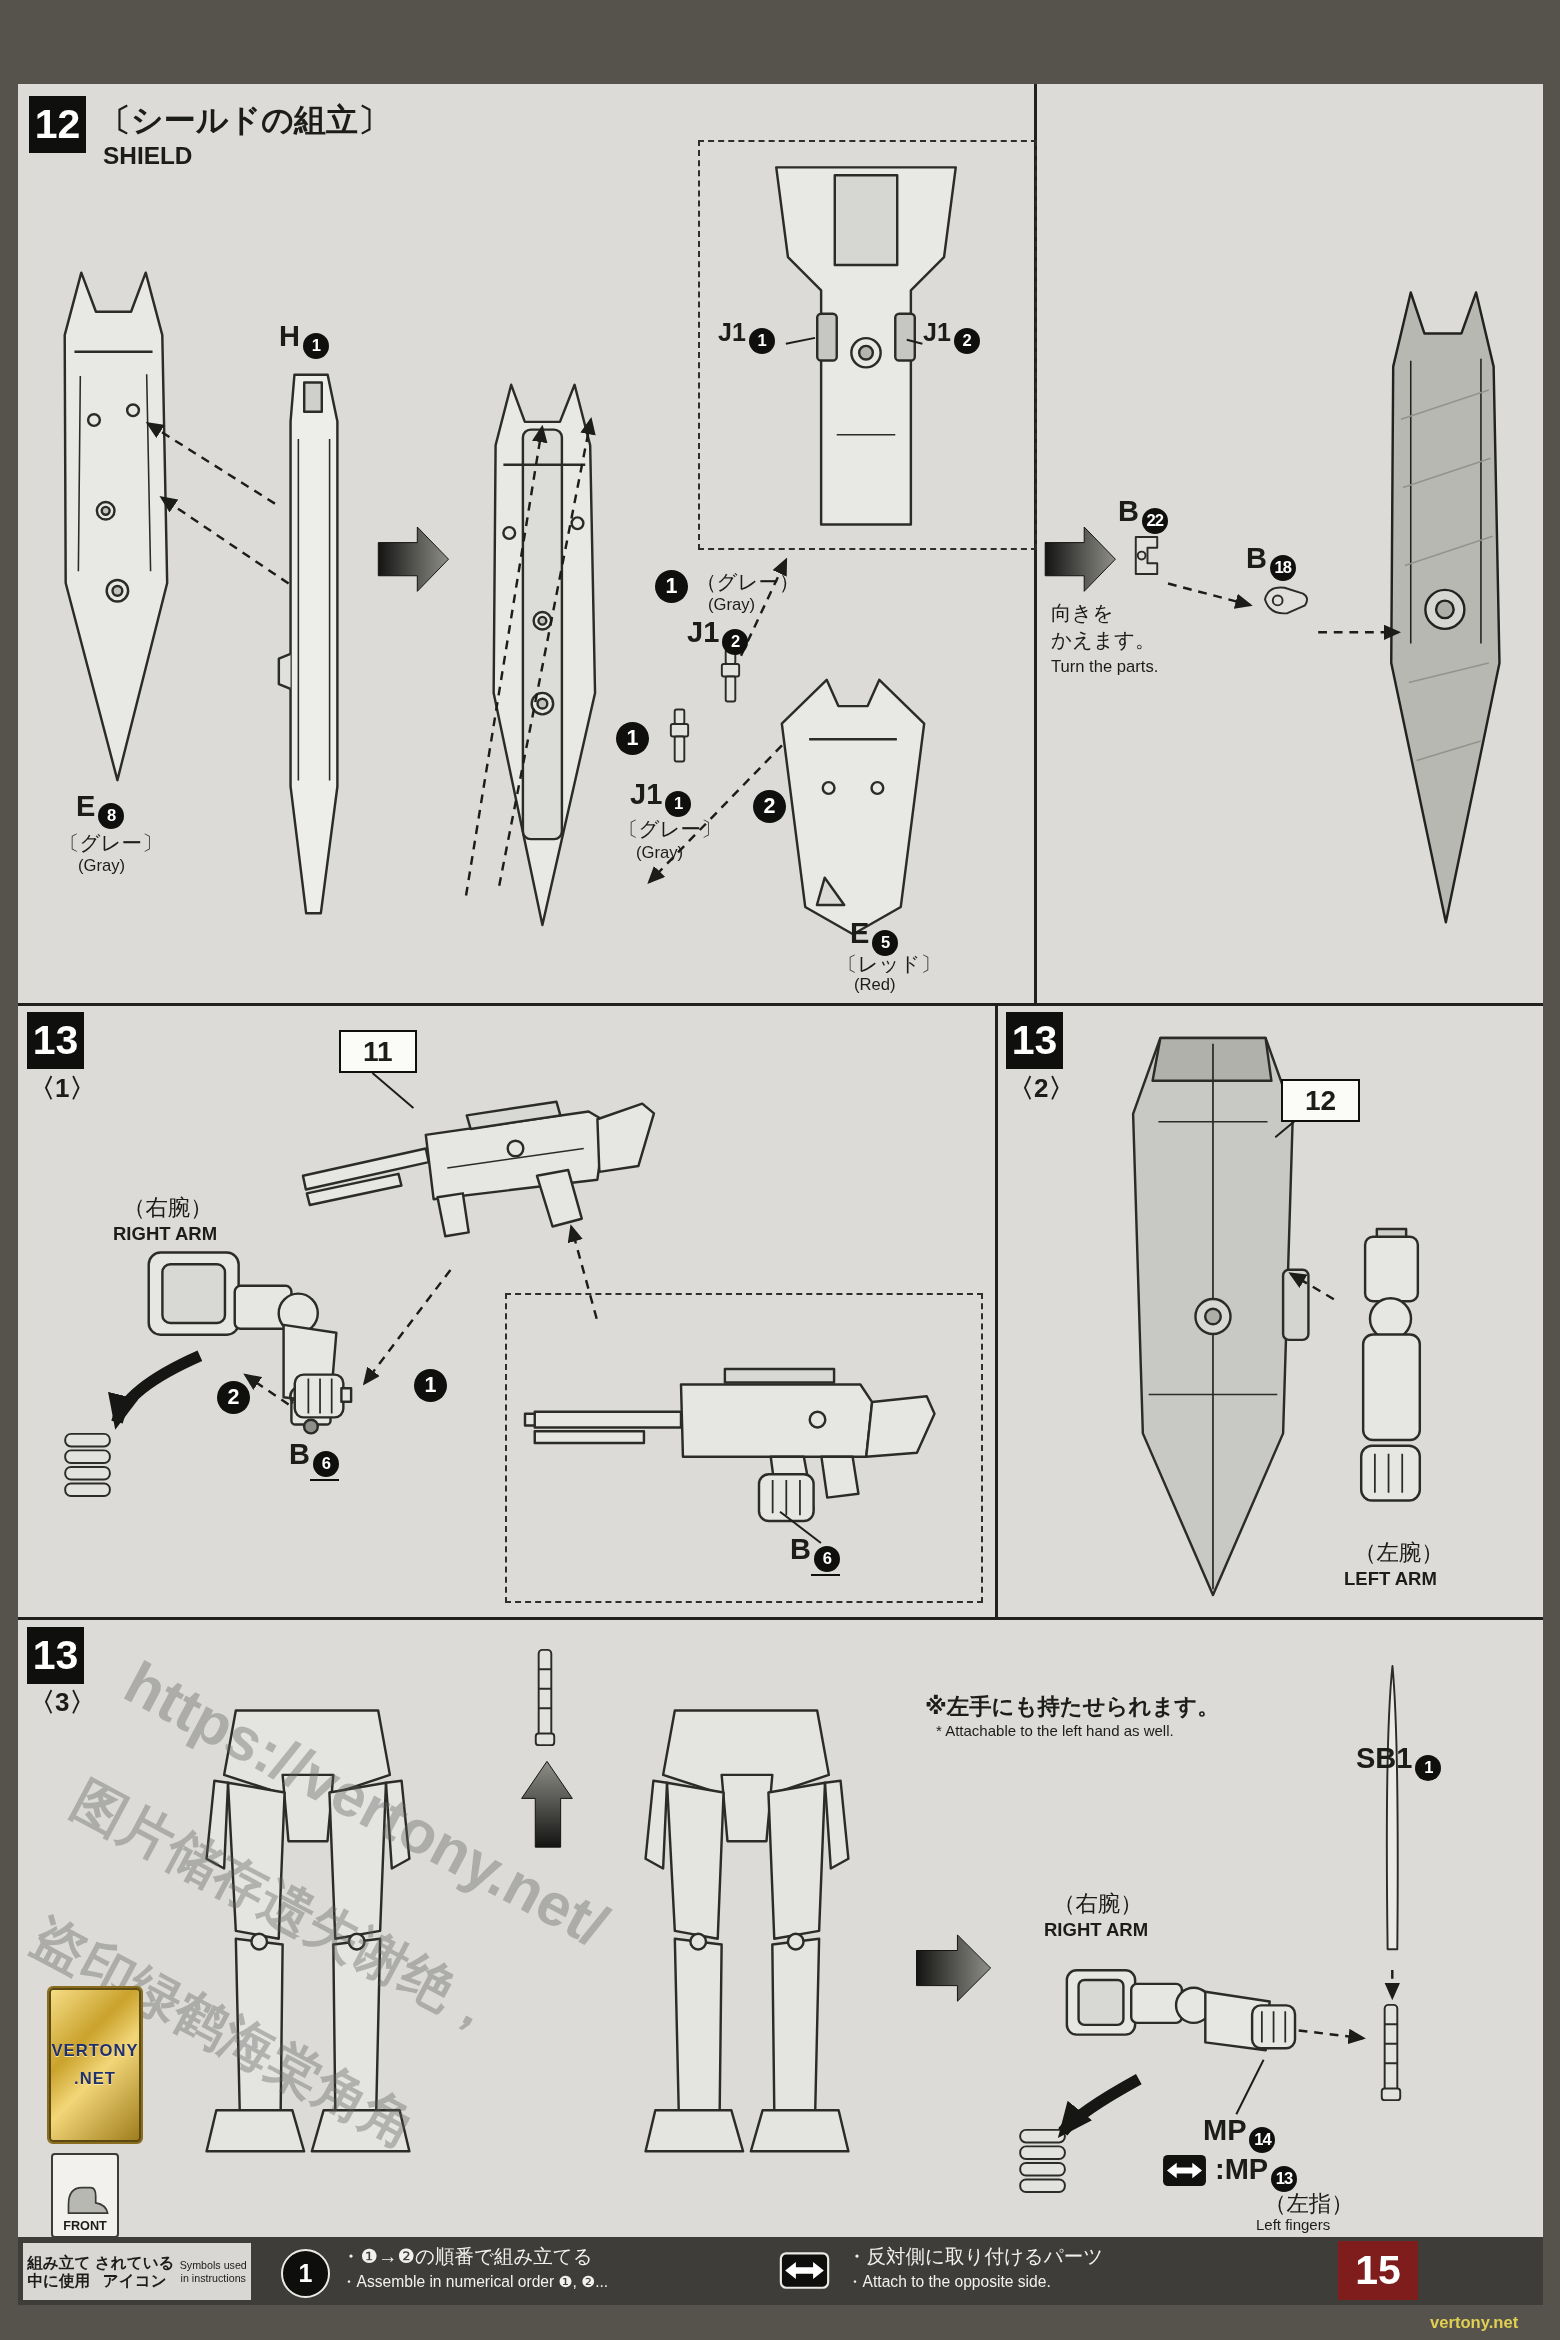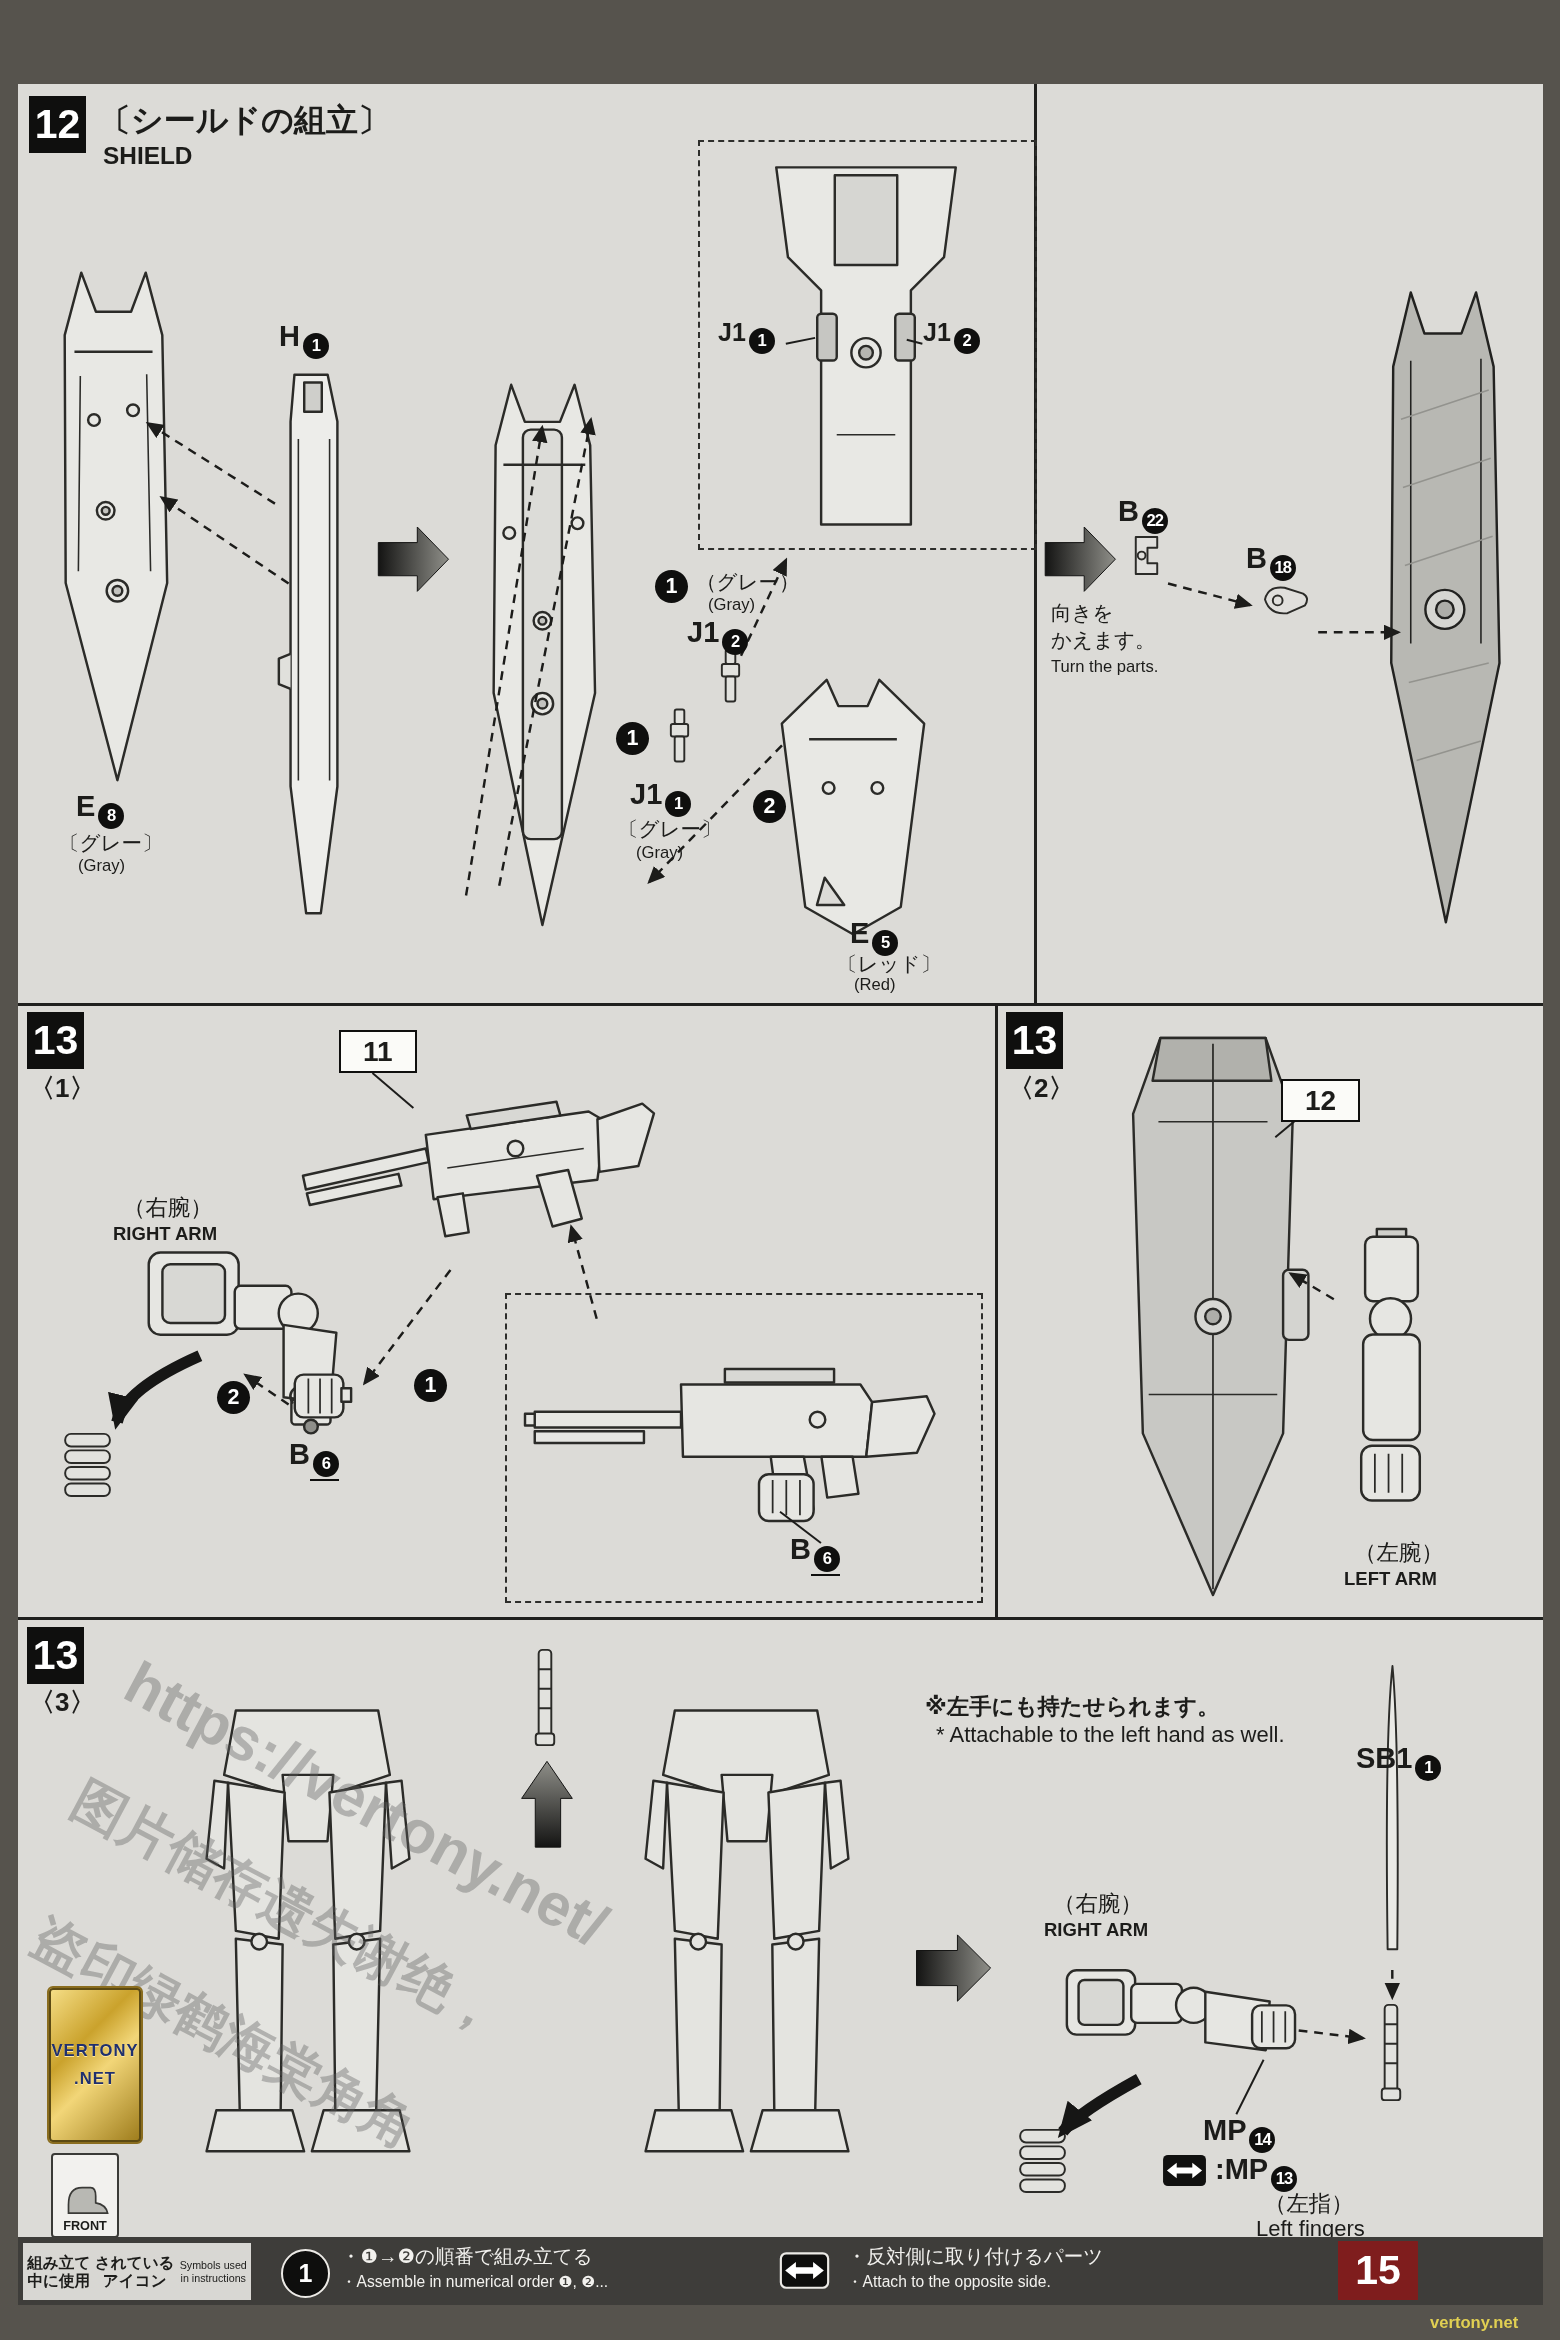--- a/index.html
+++ b/index.html
@@ -14,21 +14,21 @@
   .cnum{display:inline-flex;align-items:center;justify-content:center;width:26px;height:26px;border-radius:50%;
     background:#0f0f0e;color:#fff;font-size:16.6px;font-weight:bold;margin-left:2.9px;vertical-align:-4.9px;letter-spacing:-1px;}
   .cobadge{width:33px;height:33px;border-radius:50%;background:#0f0f0e;color:#fff;font-size:21.5px;font-weight:bold;
     display:flex;align-items:center;justify-content:center;margin:0;}
   .ul-wrap{display:inline-block;border-bottom:2.9px solid #0f0f0e;padding-bottom:2px;line-height:1;}
   .plabel{font-size:29px;font-weight:bold;white-space:nowrap;}
   .plabel2{font-size:25px;font-weight:bold;white-space:nowrap;}
   .jp{font-size:20.5px;white-space:nowrap;}
   .jp2{font-size:22.4px;white-space:nowrap;}
   .en{font-size:16.6px;white-space:nowrap;}
-  .en2{font-size:22px;white-space:nowrap;}
+  .en2{font-size:15px;white-space:nowrap;}
   .enb{font-size:18.5px;font-weight:bold;white-space:nowrap;}
   .pbox{border:2.9px solid #0f0f0e;background:#fbfbf8;font-size:28px;font-weight:bold;padding:0 22px;line-height:39px;}
   .dashbox{border:2.9px dashed #2e2e2b;}
   svg.draw{overflow:visible;}
   .wm{color:rgba(95,95,95,0.38);font-weight:bold;white-space:nowrap;transform-origin:0 0;pointer-events:none;}
   #goldlogo{width:92px;height:154px;border:2.9px solid #8a6d1f;border-radius:5.9px;
     background:linear-gradient(135deg,#f7e08a 0%,#caa22c 35%,#f2d678 55%,#9c7a1a 100%);
     display:flex;flex-direction:column;align-items:center;justify-content:center;gap:7.8px;
     box-shadow:0 0 0 2px #5c4a12 inset;}
   #goldlogo div{font-size:16.6px;font-weight:bold;color:#20306e;text-shadow:0 1px 0 #ffe9a0;letter-spacing:1px;}

